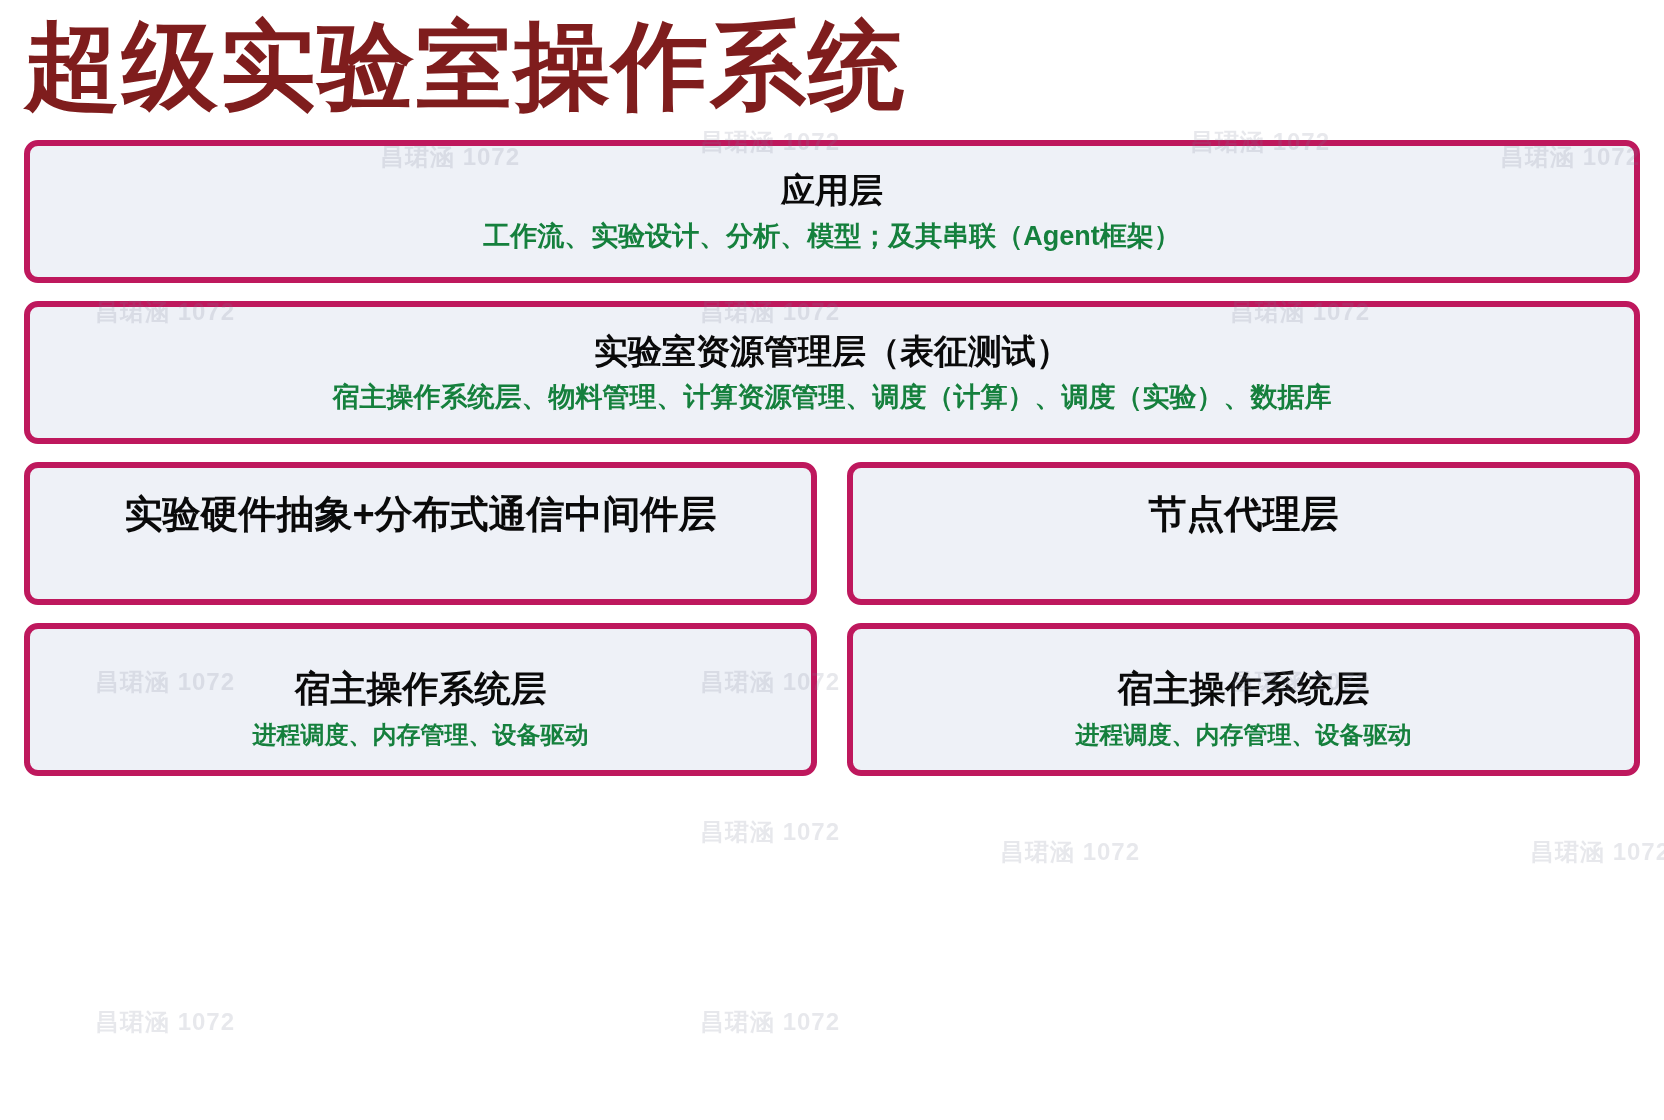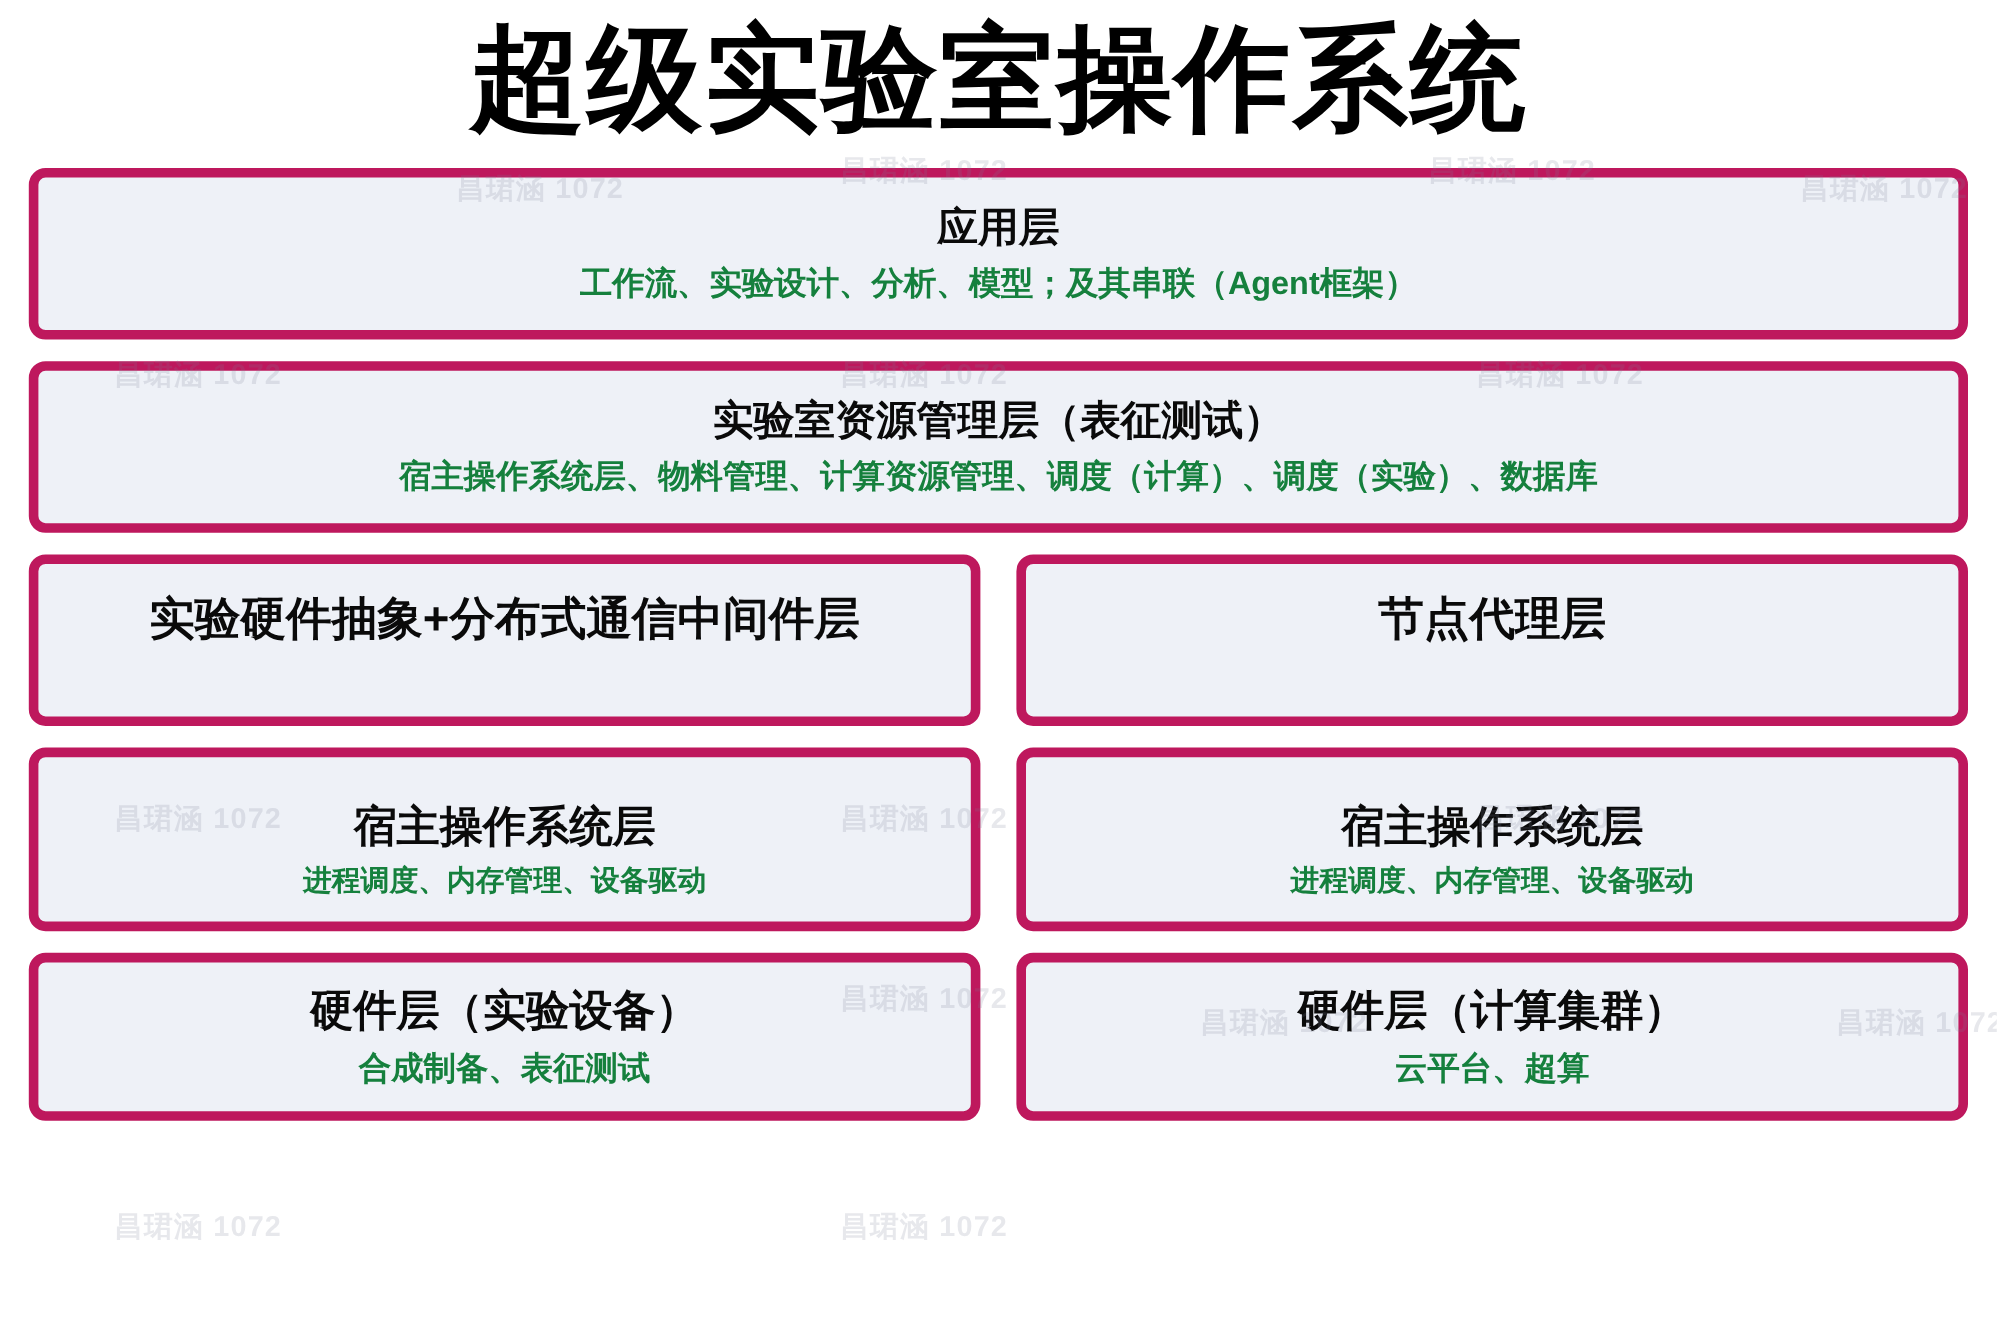--- a/index.html
+++ b/index.html
@@ -18,37 +18,36 @@
 
   .page {
     position: relative;
     width: 1664px;
     height: 1120px;
     box-sizing: border-box;
     padding: 0 24px;
   }
 
   .title {
-    text-align: center;
     font-size: 96px;
     font-weight: 700;
     letter-spacing: 2px;
     line-height: 1.25;
     margin: 6px 0 14px 0;
-    color: #000000;
+    color: #7f1d1d;
   }
 
   .stack {
     display: flex;
     flex-direction: column;
     gap: 18px;
   }
 
   .box {
-    border: 8px solid #be185d;
+    border: 6px solid #be185d;
     border-radius: 14px;
     background: #eef1f7;
     box-sizing: border-box;
     display: flex;
     flex-direction: column;
     align-items: center;
     justify-content: center;
     text-align: center;
     padding: 10px 18px;
   }
@@ -146,34 +145,20 @@
         </div>
       </div>
       <div class="col">
         <div class="box">
           <div class="heading">宿主操作系统层</div>
           <div class="sub">进程调度、内存管理、设备驱动</div>
         </div>
       </div>
     </div>
 
-    <div class="cols row-hw">
-      <div class="col">
-        <div class="box">
-          <div class="heading">硬件层（实验设备）</div>
-          <div class="sub">合成制备、表征测试</div>
-        </div>
-      </div>
-      <div class="col">
-        <div class="box">
-          <div class="heading">硬件层（计算集群）</div>
-          <div class="sub">云平台、超算</div>
-        </div>
-      </div>
-    </div>
 
   </div>
 
   <div id="watermark-layer">
       <div class="wm" style="left: 380px; top: 135px;">昌珺涵 1072</div>
       <div class="wm" style="left: 700px; top: 120px;">昌珺涵 1072</div>
       <div class="wm" style="left: 1190px; top: 120px;">昌珺涵 1072</div>
       <div class="wm" style="left: 1500px; top: 135px;">昌珺涵 1072</div>
       <div class="wm" style="left: 95px; top: 290px;">昌珺涵 1072</div>
       <div class="wm" style="left: 700px; top: 290px;">昌珺涵 1072</div>

